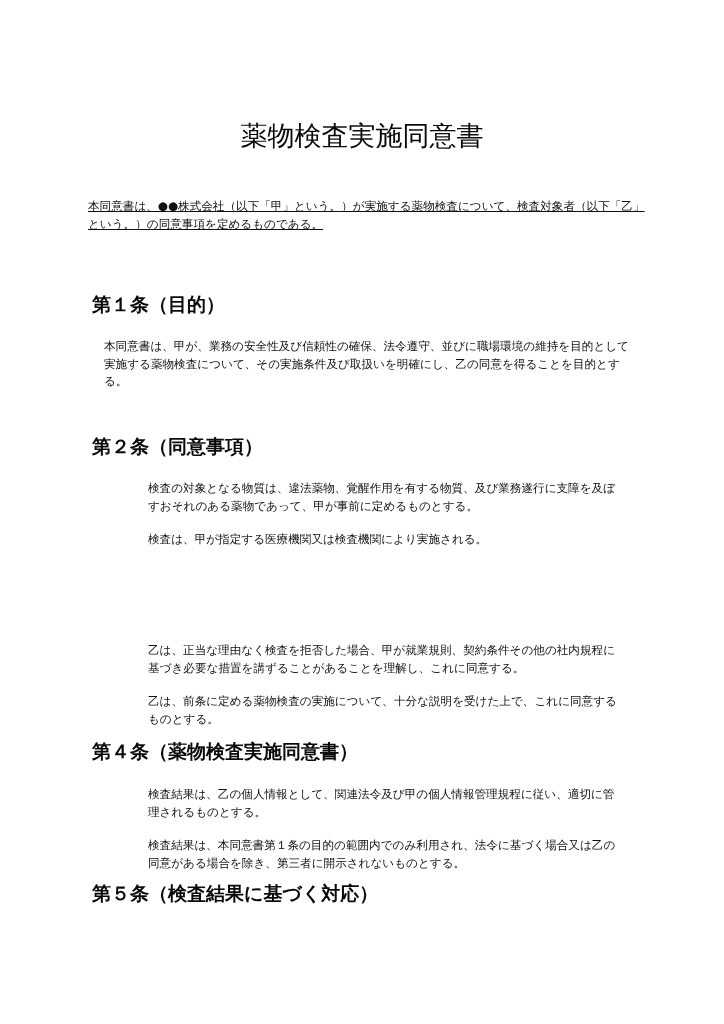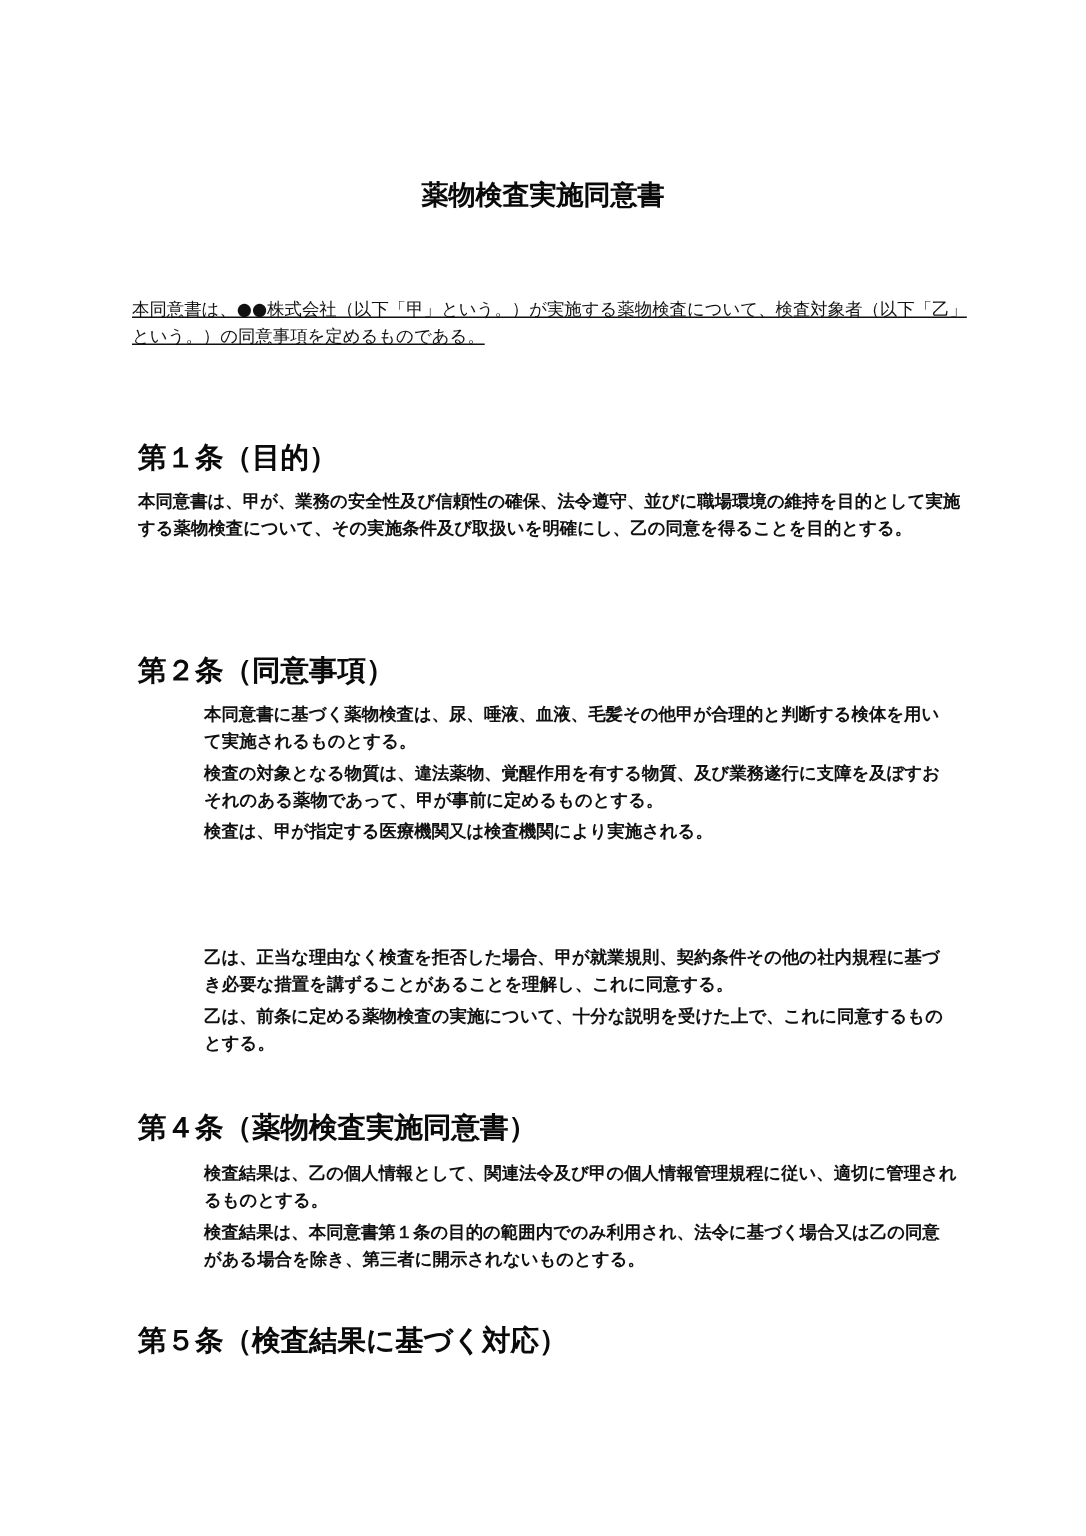--- a/index.html
+++ b/index.html
@@ -21,22 +21,22 @@
       width: 724px;
       height: 1024px;
       background: #ffffff;
     }
     .title {
       position: absolute;
       top: 118px;
       left: 0;
       width: 724px;
       text-align: center;
-      font-size: 18px;
-      font-weight: bold;
+      font-size: 27px;
+      font-weight: normal;
       letter-spacing: 0px;
       color: #0a0a0a;
       margin: 0;
     }
     .intro {
       position: absolute;
       top: 198px;
       left: 88px;
       width: 560px;
       font-size: 11.6px;
@@ -54,22 +54,21 @@
       white-space: nowrap;
     }
     .body {
       position: absolute;
       font-size: 11.6px;
       line-height: 17.5px;
       margin: 0;
       color: #111111;
     }
     .body p {
-      margin: 4px;
-      font-weight: bold;
+      margin: 16px;
     }
     .body.flush { left: 88px; width: 560px; }
     .body.indent { left: 132px; width: 510px; }
 
     #h1 { top: 288px; }
     #b1 { top: 322px; }
     #h2 { top: 430px; }
     #b2 { top: 464px; }
     #h3 { top: 591px; }
     #b3 { top: 626px; }
@@ -86,21 +85,20 @@
 
   <p class="intro">本同意書は、●●株式会社（以下「甲」という。）が実施する薬物検査について、検査対象者（以下「乙」という。）の同意事項を定めるものである。</p>
 
   <h2 class="heading" id="h1">第１条（目的）</h2>
   <div class="body flush" id="b1">
     <p>本同意書は、甲が、業務の安全性及び信頼性の確保、法令遵守、並びに職場環境の維持を目的として実施する薬物検査について、その実施条件及び取扱いを明確にし、乙の同意を得ることを目的とする。</p>
   </div>
 
   <h2 class="heading" id="h2">第２条（同意事項）</h2>
   <div class="body indent" id="b2">
-    <p>本同意書に基づく薬物検査は、尿、唾液、血液、毛髪その他甲が合理的と判断する検体を用いて実施されるものとする。</p>
     <p>検査の対象となる物質は、違法薬物、覚醒作用を有する物質、及び業務遂行に支障を及ぼすおそれのある薬物であって、甲が事前に定めるものとする。</p>
     <p>検査は、甲が指定する医療機関又は検査機関により実施される。</p>
   </div>
 
   <div class="body indent" id="b3">
     <p>乙は、正当な理由なく検査を拒否した場合、甲が就業規則、契約条件その他の社内規程に基づき必要な措置を講ずることがあることを理解し、これに同意する。</p>
     <p>乙は、前条に定める薬物検査の実施について、十分な説明を受けた上で、これに同意するものとする。</p>
   </div>
 
   <h2 class="heading" id="h4">第４条（薬物検査実施同意書）</h2>

